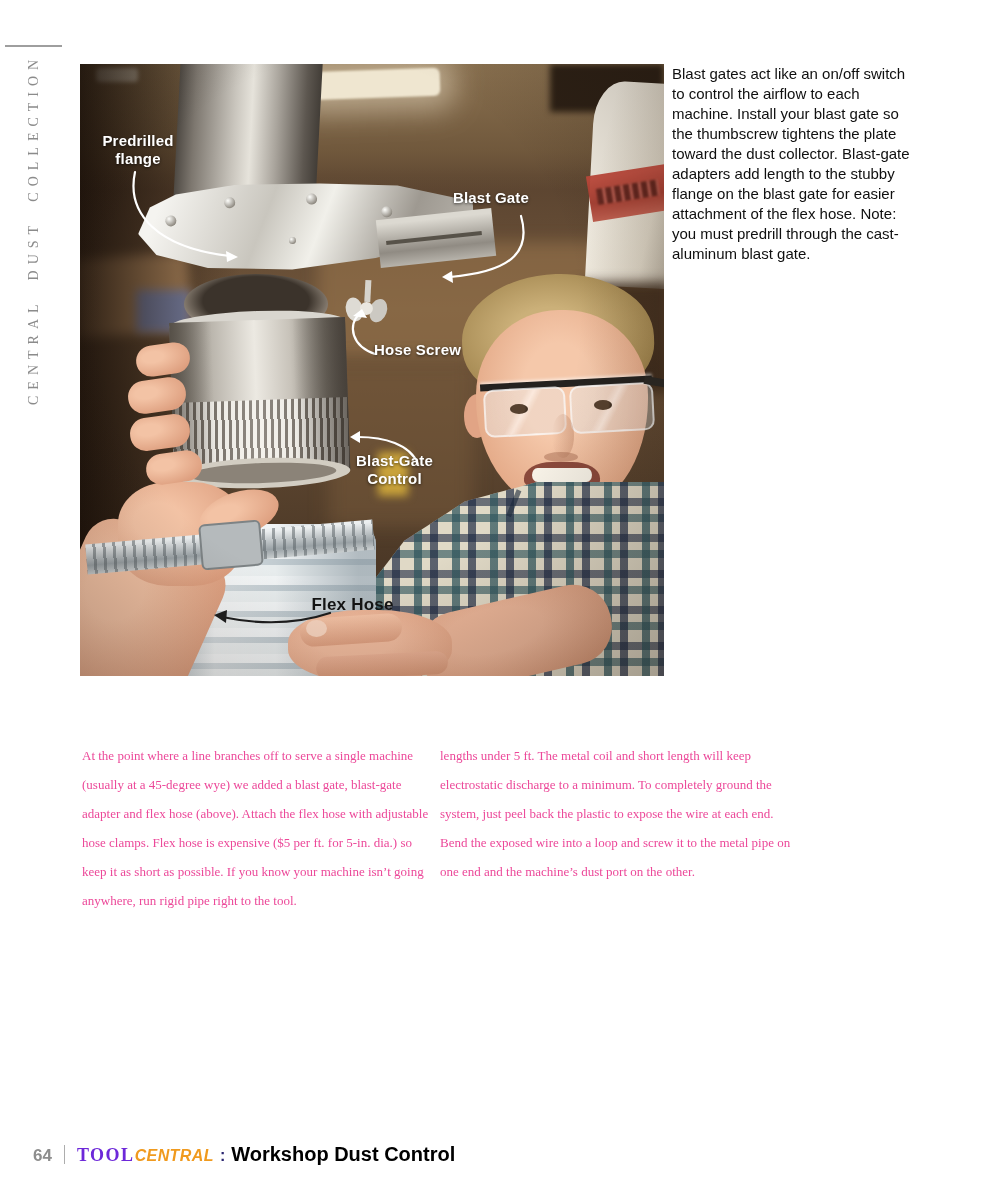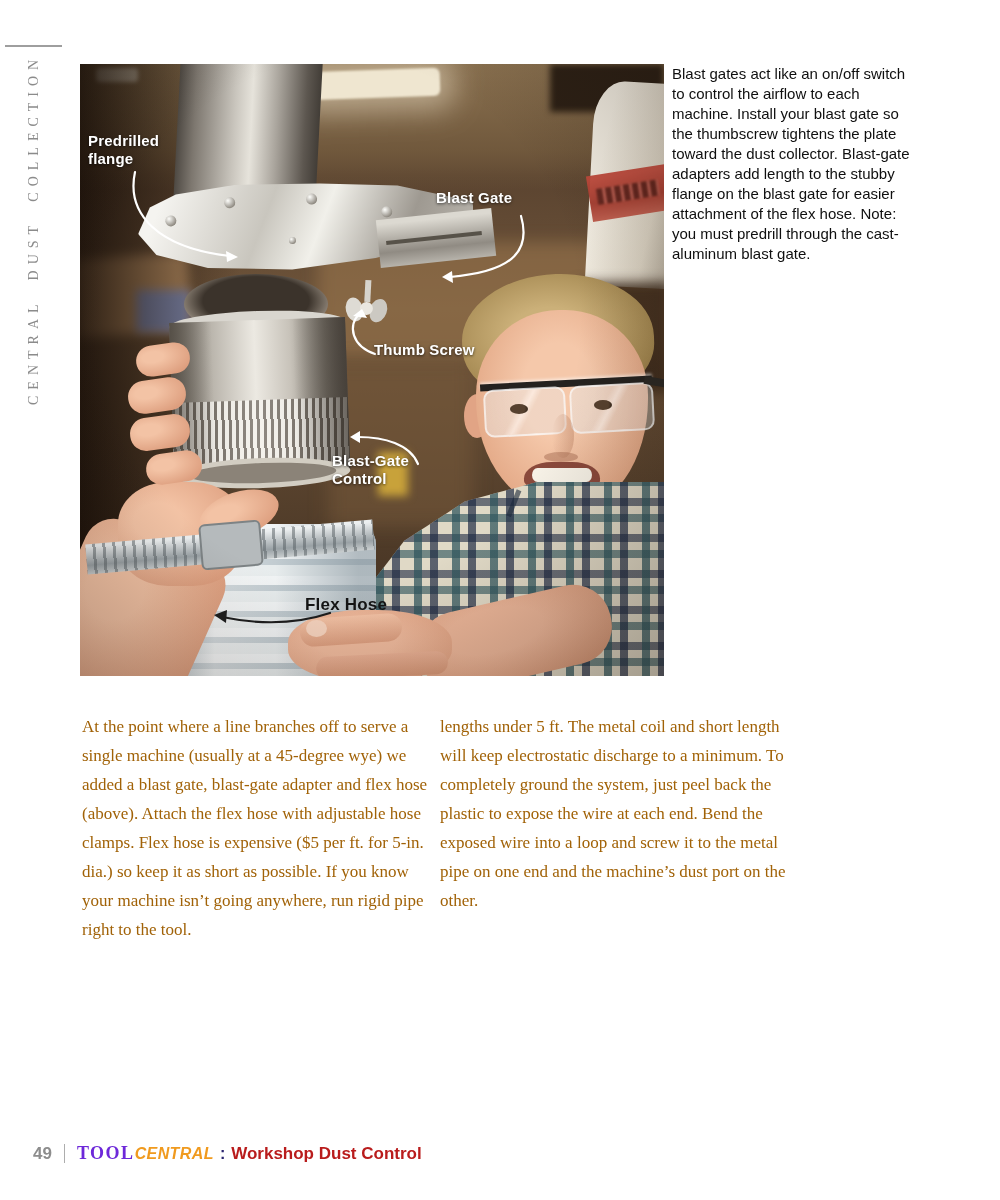--- a/index.html
+++ b/index.html
@@ -132,43 +132,43 @@
       background:radial-gradient(ellipse at 40% 40%,#f0bb9e 30%,#de9f7f 90%);}
   .fingerR{left:220px;top:552px;width:102px;height:28px;border-radius:15px;transform:rotate(-4deg);z-index:10;
       background:linear-gradient(180deg,#f4c3a6,#dd9f80);}
   .nailR{left:226px;top:556px;width:21px;height:17px;border-radius:50%;background:#f7d4bf;z-index:11;}
   .fingerR2{left:236px;top:590px;width:132px;height:23px;border-radius:12px;transform:rotate(-3deg);z-index:10;
       background:linear-gradient(180deg,#eab195,#d79878);}
 
   
   .arrows{position:absolute;left:0;top:0;z-index:38;}
   .plabel{position:absolute;z-index:40;font-family:"Liberation Sans",sans-serif;font-weight:600;
-      font-size:15px;line-height:1.18;letter-spacing:.2px;white-space:pre-line;}
+      font-size:15px;line-height:1.18;text-align:center;letter-spacing:.2px;white-space:pre-line;}
   .plabel.white{color:#fff;text-shadow:0 1px 3px rgba(0,0,0,.65);}
   .plabel.dark{color:#141414;font-size:17px;text-shadow:none;}
 
   
   .caption{position:absolute;left:672px;top:64px;width:238px;
       font-family:"Liberation Sans",sans-serif;font-size:15px;line-height:20px;color:#0f0f0f;}
   .heading{position:absolute;left:82px;top:712px;margin:0;font-family:"Liberation Serif",serif;
       font-size:21px;font-weight:bold;color:#0d0d0d;}
-  .col{position:absolute;top:712px;font-family:"Liberation Serif",serif;font-size:17px;line-height:29px;color:#a16207;}
+  .col{position:absolute;top:741px;font-family:"Liberation Serif",serif;font-size:13px;line-height:29px;color:#ec4899;}
   .col1{left:82px;width:348px;}
   .col2{left:440px;width:352px;}
   .col p{margin:0;}
   .col p.indent{text-indent:24px;}
 
   
   .footer{position:absolute;left:33px;top:1143px;display:flex;align-items:baseline;}
   .pagenum{font-family:"Liberation Sans",sans-serif;font-weight:bold;font-size:17px;color:#8d8d8d;}
   .fdiv{width:1px;height:19px;background:#adadad;margin:0 12px;align-self:center;}
   .tool{font-family:"Liberation Serif",serif;font-size:18px;font-weight:bold;letter-spacing:1.5px;color:#6d28d9;}
   .smarts{font-family:"Liberation Sans",sans-serif;font-size:16px;font-weight:bold;font-style:italic;color:#f09a1e;letter-spacing:.4px;}
   .fsep{font-family:"Liberation Sans",sans-serif;font-size:16px;font-weight:bold;color:#2a2570;margin:0 6px;}
-  .ftitle{font-family:"Liberation Sans",sans-serif;font-size:17px;font-weight:bold;color:#b91c1c;}
+  .ftitle{font-family:"Liberation Sans",sans-serif;font-size:20px;font-weight:bold;color:#000000;}
 </style>
 </head>
 <body>
 
 <div class="page">
 
   <div class="toprule"></div>
   <div class="sidebar-label">CENTRAL DUST COLLECTION</div>
 
   <div class="photo">
@@ -273,36 +273,36 @@
         <polygon points="282,245 273,252 287,254"></polygon>
         <polygon points="270,373 280,367 280,379"></polygon>
       </g>
       <path d="M 250 549 C 214 561, 176 560, 142 553" fill="none" stroke="#1d1d1d" stroke-width="2.2" stroke-linecap="round"></path>
       <polygon points="134,551 147,546 146,559" fill="#1d1d1d"></polygon>
     </svg>
 
     <div class="plabel white" style="left:8px;top:68px;width:100px;">Predrilled
 flange</div>
     <div class="plabel white" style="left:356px;top:125px;width:110px;">Blast Gate</div>
-    <div class="plabel white" style="left:294px;top:277px;width:110px;text-align:left;">Thumb Screw</div>
+    <div class="plabel white" style="left:294px;top:277px;width:110px;text-align:left;">Hose Screw</div>
     <div class="plabel white" style="left:252px;top:388px;width:125px;">Blast-Gate
 Control</div>
     <div class="plabel dark" style="left:225px;top:531px;width:95px;">Flex Hose</div>
   </div>
 
   <div class="caption">Blast gates act like an on/off switch to control the airflow to each machine. Install your blast gate so the thumbscrew tightens the plate toward the dust collector. Blast-gate adapters add length to the stubby flange on the blast gate for easier attachment of the flex hose. Note: you must predrill through the cast-aluminum blast gate.</div>
 
   <div class="col col1">
     <p>At the point where a line branches off to serve a single machine (usually at a 45-degree wye) we added a blast gate, blast-gate adapter and flex hose (above). Attach the flex hose with adjustable hose clamps. Flex hose is expensive ($5 per ft. for 5-in. dia.) so keep it as short as possible. If you know your machine isn’t going anywhere, run rigid pipe right to the tool.</p>
   </div>
   <div class="col col2">
     <p>lengths under 5 ft. The metal coil and short length will keep electrostatic discharge to a minimum. To completely ground the system, just peel back the plastic to expose the wire at each end. Bend the exposed wire into a loop and screw it to the metal pipe on one end and the machine’s dust port on the other.</p>
   </div>
 
   <div class="footer">
-    <span class="pagenum">49</span>
+    <span class="pagenum">64</span>
     <span class="fdiv"></span>
     <span><span class="tool">TOOL</span><span class="smarts">CENTRAL</span></span>
     <span class="fsep">:</span>
     <span class="ftitle">Workshop Dust Control</span>
   </div>
 
 </div>
 
 </body></html>

